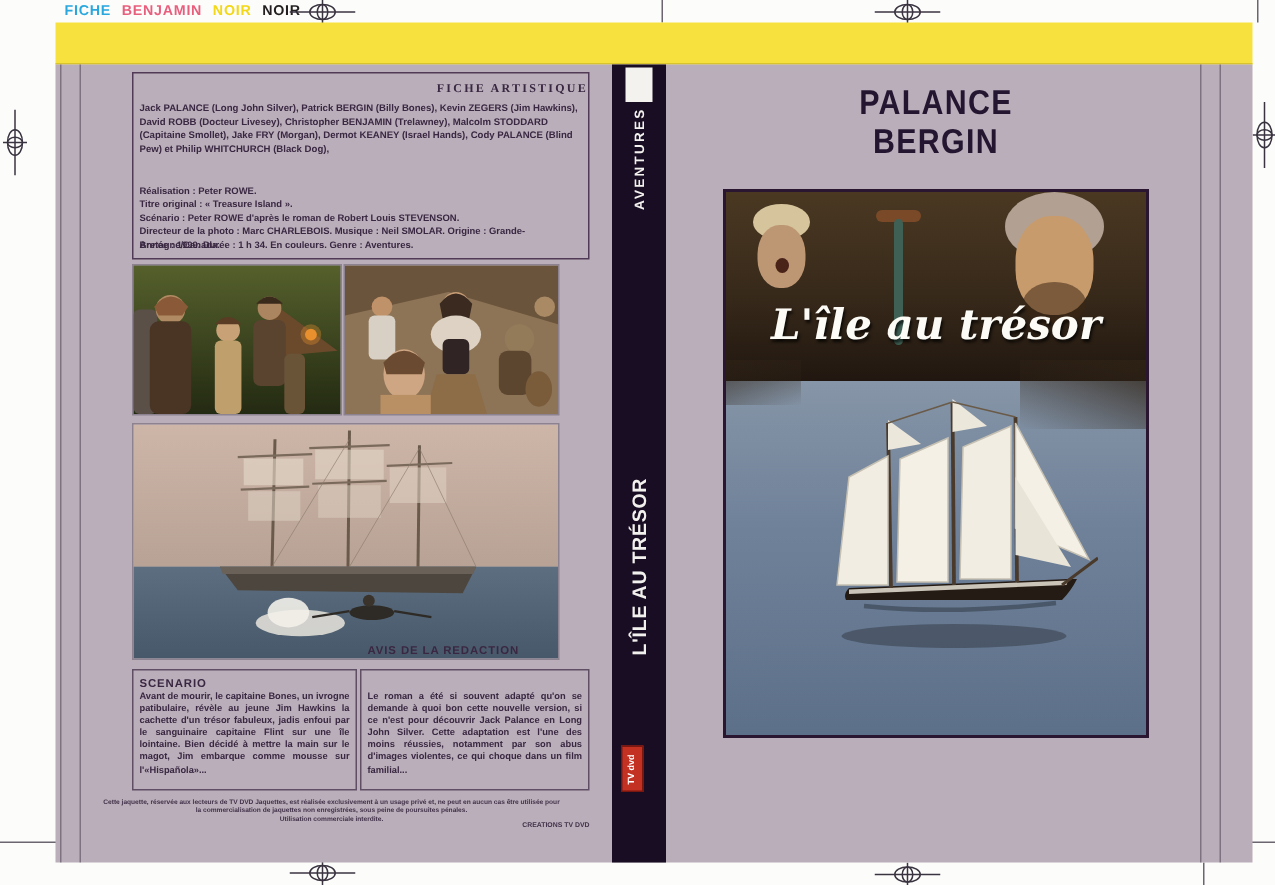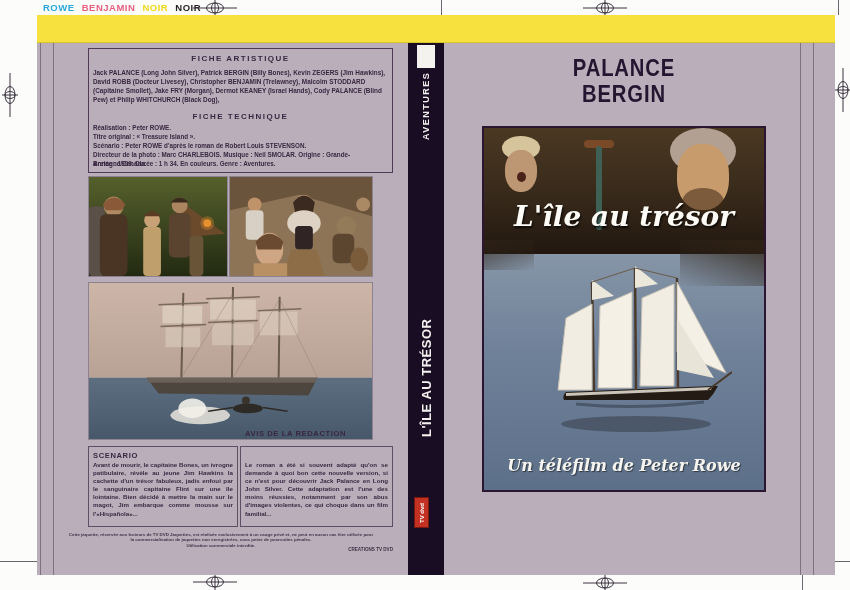--- a/index.html
+++ b/index.html
@@ -33,21 +33,21 @@
            color:#f3f1ee; font-weight:bold; }
   .spine-genre { left:408px; top:78px; width:36px; height:56px; font-size:9px; letter-spacing:1.5px; }
   .spine-title { left:408px; top:296px; width:36px; height:164px; font-size:13px; letter-spacing:.5px; }
   .spine-logo { left:414px; top:497px; width:15px; height:31px; background:#c23122; border:1px solid #7a170f;
                 display:flex; align-items:center; justify-content:center; }
   .spine-logo .vtext { font-size:6px; color:#fff; letter-spacing:0; height:100%; width:100%; }
 
   
   .ink { color:#3a2742; }
   .fiche-box { left:88px; top:48px; width:305px; height:125px; border:1px solid #503a55; }
-  .fiche-title { font-weight:bold; font-size:8px; letter-spacing:1.5px; text-align:center; }
+  .fiche-title { font-weight:bold; font-size:8px; letter-spacing:1.5px; text-align:right;font-family:Liberation Serif, serif; }
   .fa-title { left:89px; top:54px; width:303px; }
   .fa-cast { left:93px; top:68px; width:295px; font-size:6.4px; font-weight:bold; line-height:9px; }
   .ft-title { left:89px; top:112px; width:303px; }
   .ft-line { left:93px; width:296px; font-size:6.3px; font-weight:bold; line-height:8.5px; }
 
   .photo { border:1px solid #8c8290; }
   .photoA { left:88px; top:176px; width:140px; height:101px; }
   .photoB { left:229px; top:176px; width:144px; height:101px; }
   .photoC { left:88px; top:282px; width:285px; height:158px; }
   .photo svg { display:block; width:100%; height:100%; }
@@ -93,21 +93,21 @@
          font-family:"DejaVu Serif", serif; font-style:italic; font-weight:bold;
          font-size:16px; color:#f6f4ee; text-shadow:1px 1px 1px rgba(0,0,0,.5); }
   .front-ship { position:absolute; left:52px; top:124px; width:196px; height:210px; }
 </style>
 </head>
 <body>
 
 <div class="page">
 
   <div class="abs colorbar">
-    <span class="c-cyan">ROWE</span>
+    <span class="c-cyan">FICHE</span>
     <span class="c-magenta">BENJAMIN</span>
     <span class="c-jaune">NOIR</span>
     <span class="c-noir">NOIR</span>
   </div>
 
   <div class="abs regmark" style="left:193px; top:0px;">
     <svg width="44" height="16" viewBox="0 0 44 16">
         <line x1="0" y1="8" x2="44" y2="8" stroke="#3a3340" stroke-width="1"></line>
         <line x1="22" y1="0" x2="22" y2="16" stroke="#3a3340" stroke-width="1"></line>
         <ellipse cx="22" cy="8" rx="8.5" ry="5" fill="none" stroke="#3a3340"></ellipse>
@@ -164,21 +164,20 @@
   <div class="abs yellowbar"></div>
   <div class="abs jacket"></div>
   <div class="abs fold" style="left:40px;"></div>
   <div class="abs fold" style="left:53px;"></div>
   <div class="abs fold" style="left:800px;"></div>
   <div class="abs fold" style="left:813px;"></div>
 
   <div class="abs fiche-box"></div>
   <div class="abs fiche-title fa-title ink">FICHE ARTISTIQUE</div>
   <div class="abs fa-cast ink">Jack PALANCE (Long John Silver), Patrick BERGIN (Billy Bones), Kevin ZEGERS (Jim Hawkins), David ROBB (Docteur Livesey), Christopher BENJAMIN (Trelawney), Malcolm STODDARD (Capitaine Smollet), Jake FRY (Morgan), Dermot KEANEY (Israel Hands), Cody PALANCE (Blind Pew) et Philip WHITCHURCH (Black Dog),</div>
-  <div class="abs fiche-title ft-title ink">FICHE TECHNIQUE</div>
   <div class="abs ft-line ink" style="top:124px;">Réalisation : Peter ROWE.</div>
   <div class="abs ft-line ink" style="top:133px;">Titre original : « Treasure Island ».</div>
   <div class="abs ft-line ink" style="top:142px;">Scénario : Peter ROWE d'après le roman de Robert Louis STEVENSON.</div>
   <div class="abs ft-line ink" style="top:151px;">Directeur de la photo : Marc CHARLEBOIS. Musique : Neil SMOLAR. Origine : Grande-Bretagne/Canada.</div>
   <div class="abs ft-line ink" style="top:160px;">Année : 1999. Durée : 1 h 34. En couleurs. Genre : Aventures.</div>
 
   <div class="abs photo photoA">
     <svg viewBox="0 0 140 101" preserveAspectRatio="none">
       <rect width="140" height="101" fill="#3d4420"></rect>
       <rect width="140" height="101" fill="url(#gA)"></rect>
@@ -321,16 +320,15 @@
       <polygon points="56,48 56,28 78,44" fill="#ece7db"></polygon>
       <polygon points="99,36 99,14 122,32" fill="#ece7db"></polygon>
       <polygon points="141,100 141,30 190,121" fill="#f4f0e6" stroke="#c6c0b2" stroke-width="1"></polygon>
       <polygon points="141,118 141,66 178,126" fill="#e9e4d8"></polygon>
       <line x1="56" y1="30" x2="99" y2="16" stroke="#6a5a48" stroke-width="1"></line>
       <line x1="99" y1="16" x2="141" y2="26" stroke="#6a5a48" stroke-width="1"></line>
       <path d="M40,152 Q100,158 168,150" stroke="#2a3340" stroke-width="3" fill="none" opacity=".5"></path>
     </svg>
 
     <div class="front-title">L'île au trésor</div>
-    <div class="front-credit">Un téléfilm de Peter Rowe</div>
   </div>
 
 </div>
 
 </body></html>

